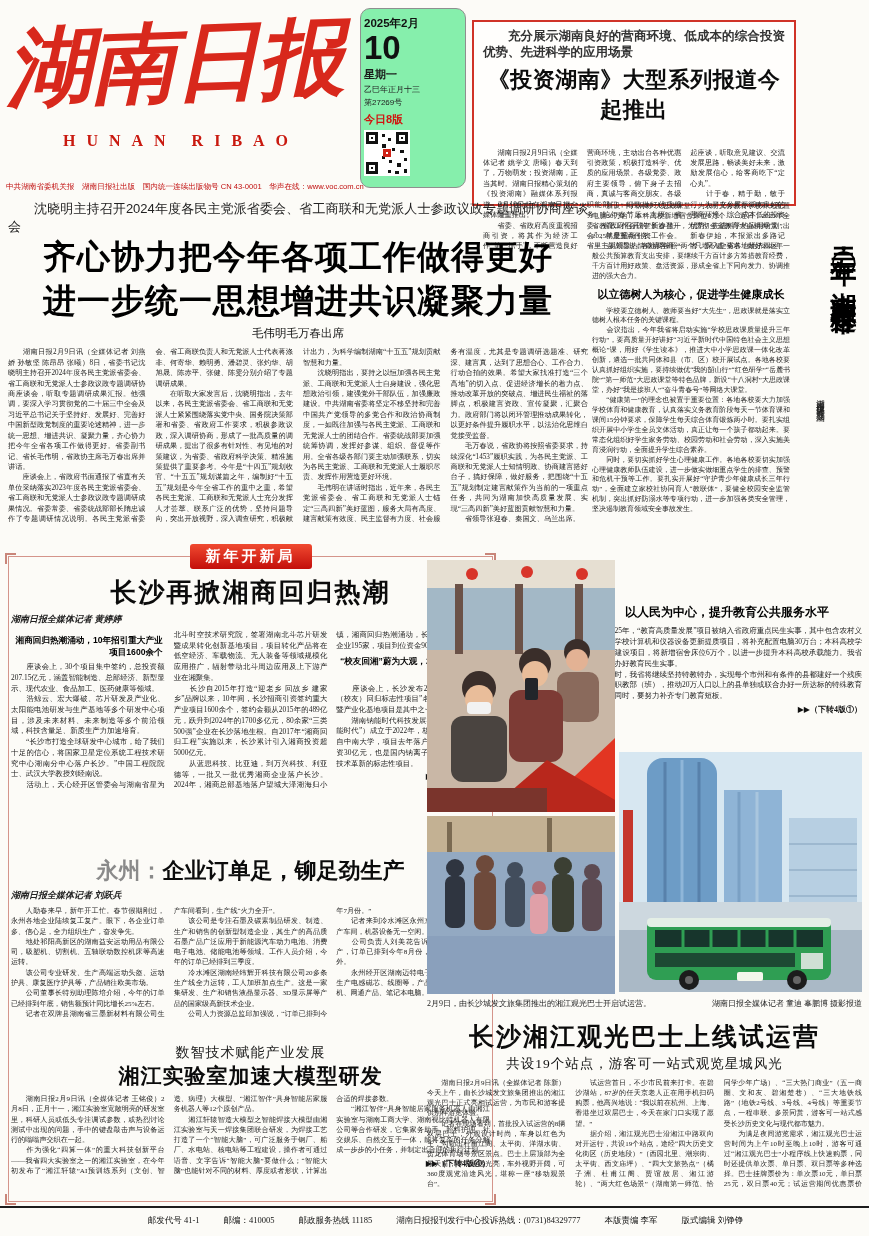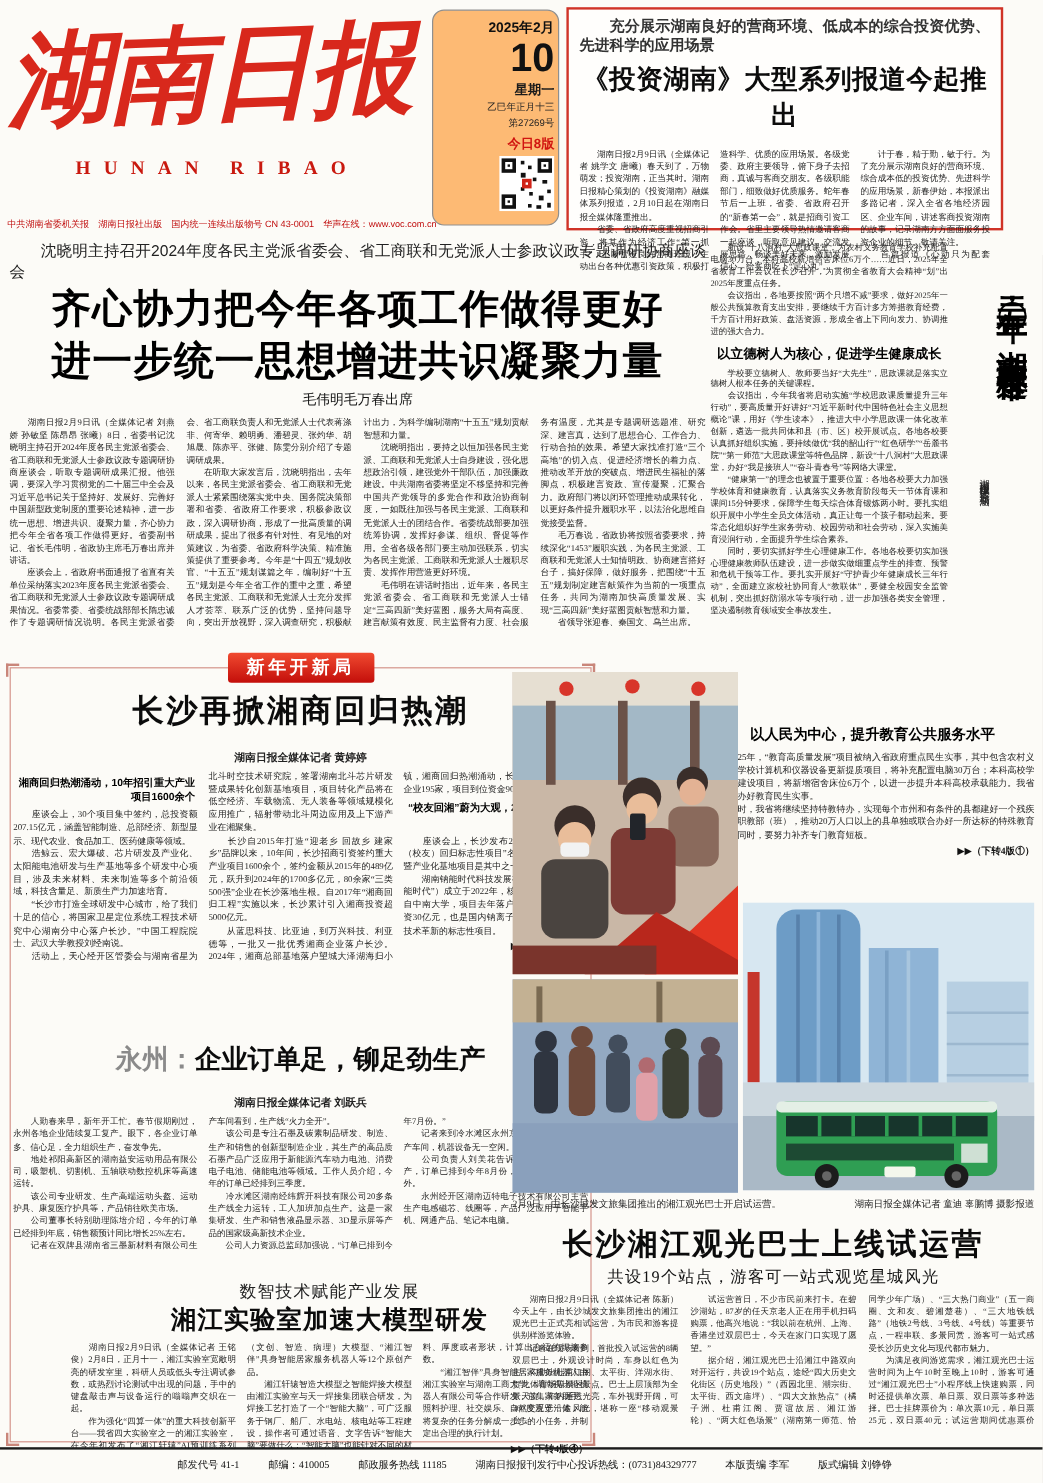--- a/index.html
+++ b/index.html
@@ -7,32 +7,32 @@
         font-family:"Liberation Serif","DejaVu Serif",serif;color:#1a1a1a;}
   .abs{position:absolute;box-sizing:border-box;}
   .body-text{font-size:7.4px;line-height:1.45;text-align:justify;white-space:pre-line;color:#222;}
   .jump{text-align:right;font-weight:bold;font-size:8px;color:#111;margin-top:2px;}
   
   .mast-title{font-family:"DejaVu Serif",serif;font-weight:900;font-style:italic;font-size:86px;line-height:1.35;
               color:#d8281c;transform:rotate(-2deg);letter-spacing:-2px;white-space:nowrap;}
   .mast-latin{text-align:center;color:#c9190f;font-weight:bold;font-size:16px;letter-spacing:11px;margin-top:12px;}
   .org-line{position:absolute;bottom:0;left:0;font-size:7.6px;color:#c00d0d;white-space:nowrap;font-family:"Liberation Sans",sans-serif;}
   
-  .datebox{border:1.5px solid #8f8f8f;border-radius:10px;text-align:right;padding:7px 3px;
-           font-family:"Liberation Sans",sans-serif;background:#fdba74;}
+  .datebox{border:1.5px solid #8f8f8f;border-radius:10px;text-align:left;padding:7px 3px;
+           font-family:"Liberation Sans",sans-serif;background:#86efac;}
   .db-ym{font-size:11.5px;font-weight:bold;color:#111;}
   .db-day{font-size:33px;font-weight:bold;line-height:1.05;color:#111;}
   .db-week{font-size:11px;font-weight:bold;margin-top:1px;}
   .db-small{font-size:8px;color:#222;margin-top:3px;line-height:1.35;}
   .db-pages{font-size:11px;font-weight:bold;color:#d11510;margin-top:3px;}
   
   .investbox{border:2.5px solid #d03327;background:#fffefc;padding:6px 9px;}
   .inv-kicker{font-family:"Liberation Sans",sans-serif;font-weight:bold;font-size:12.5px;color:#333;
               line-height:1.3;text-indent:2em;text-align:justify;}
-  .inv-head{text-align:center;font-weight:900;font-size:22px;color:#0c0c0c;margin:4px 0 13px;letter-spacing:.5px;}
+  .inv-head{text-align:center;font-weight:900;font-size:22px;color:#0c0c0c;margin:4px 0 23px;letter-spacing:.5px;}
   .inv-cols{column-count:3;column-gap:9px;height:106px;overflow:hidden;}
   
   .ms-kicker{font-family:"Liberation Sans",sans-serif;font-size:13px;color:#222;text-indent:2em;
              line-height:1.35;text-align:justify;font-weight:500;}
   .ms-h{font-family:"Liberation Sans",sans-serif;text-align:center;font-weight:900;font-size:33px;
         letter-spacing:1px;line-height:1.32;color:#000;}
   .ms-byline{text-align:center;font-size:11.5px;margin:4px 0 6px;color:#111;}
   .ms-cols{column-count:4;column-gap:10px;height:198px;overflow:hidden;}
   .ms-cols .body-text,.inv-cols .body-text{font-size:7.2px;}
   
@@ -49,21 +49,21 @@
   .frame{border:1px solid #d4948a;}
   .badge{position:absolute;top:-13px;left:50%;transform:translateX(-50%);
          background:linear-gradient(180deg,#f04a30,#c30e0a);color:#fff;font-family:"Liberation Sans",sans-serif;
          font-weight:800;font-size:15px;letter-spacing:3px;padding:3px 16px;border-radius:3px;white-space:nowrap;}
   .corner{position:absolute;width:9px;height:9px;border:2px solid #c9867a;}
   .c-tl{top:-4px;left:-4px;border-right:none;border-bottom:none;}
   .c-tr{top:-4px;right:-4px;border-left:none;border-bottom:none;}
   .c-bl{bottom:-4px;left:-4px;border-right:none;border-top:none;}
   .c-br{bottom:-4px;right:-4px;border-left:none;border-top:none;}
   .art-head-serif{text-align:center;font-weight:900;color:#0b0b0b;}
-  .art-byline{text-align:center;font-family:"Liberation Sans",sans-serif;font-weight:bold;font-size:9px;color:#222;margin:15px 0 4px;}
+  .art-byline{text-align:left;font-family:"Liberation Sans",sans-serif;font-weight:bold;font-size:9px;color:#222;margin:3px 0 4px;font-style:italic;}
   .flow3{column-count:3;column-gap:9px;overflow:hidden;}
   .col-subhead{font-family:"Liberation Sans",sans-serif;font-weight:700;font-size:8.6px;line-height:1.4;
                text-align:right;margin:4px 2px;color:#000;}
   .yz-prefix{color:#8a8a8a;font-weight:600;}
   .lab-kicker{text-align:center;font-family:"Liberation Sans",sans-serif;font-size:14px;color:#222;letter-spacing:1px;}
   
   .photo{display:block;}
   .caption-row{display:flex;justify-content:space-between;font-size:8px;color:#222;gap:37px;}
   
   .bus-sub{text-align:center;font-size:13.5px;color:#111;margin:2px 0 5px;letter-spacing:1px;}
@@ -114,21 +114,21 @@
           <rect x="40" y="28" width="3" height="3" fill="#111"></rect>
         <rect x="24" y="40" width="3" height="3" fill="#111"></rect>
           <rect x="31" y="41" width="4" height="3" fill="#111"></rect>
           <rect x="40" y="39" width="3" height="4" fill="#111"></rect>
         <rect x="19" y="19" width="8" height="8" fill="#d02318"></rect>
           <rect x="22" y="22" width="2" height="2" fill="#fff"></rect>
       </svg>
     </div>
   </div>
 
-  <div class="abs investbox" style="left:472px;top:6px;width:364px;height:186px;">
+  <div class="abs investbox" style="left:472px;top:20px;width:324px;height:186px;">
     <div class="inv-kicker">充分展示湖南良好的营商环境、低成本的综合投资优势、先进科学的应用场景</div>
     <div class="inv-head">《投资湖南》大型系列报道今起推出</div>
     <div class="inv-cols">
         <div class="body-text">　　湖南日报2月9日讯（全媒体记者 姚学文 唐曦）春天到了，万物萌发；投资湖南，正当其时。湖南日报精心策划的《投资湖南》融媒体系列报道，2月10日起在湖南日报全媒体隆重推出。
 　　省委、省政府高度重视招商引资，将其作为经济工作“第一抓手”，不断营造良好营商环境，主动出台各种优惠引资政策，积极打造科学、优质的应用场景。各级党委、政府主要领导，俯下身子去招商，真诚与客商交朋友。各级职能部门，细致做好优质服务。蛇年春节后一上班，省委、省政府召开的“新春第一会”，就是招商引资工作会。省里主要领导热情邀请客商一起座谈，听取意见建议、交流发展思路，畅谈美好未来，激励发展信心，给客商吃下“定心丸”。
 　　计于春，精于勤，敏于行。为了充分展示湖南良好的营商环境、综合成本低的投资优势、先进科学的应用场景，新春伊始，本报派出多路记者，深入全省各地经济园区、企业车间，讲述客商投资湖南的故事，记录湖南方方面面服务投资企业的细节。敬请关注。
 　　首篇报道《心动只为配套全》，见3版，新湖南客户端、华声在线网站，也将同步推出。</div>
       </div>
   </div>
 
@@ -211,21 +211,21 @@
 　　该公司是专注石墨及碳素制品研发、制造、生产和销售的创新型制造企业，其生产的高品质石墨产品广泛应用于新能源汽车动力电池、消费电子电池、储能电池等领域。工作人员介绍，今年的订单已经排到三季度。
 　　冷水滩区湖南经纬辉开科技有限公司20多条生产线全力运转，工人加班加点生产。这是一家集研发、生产和销售液晶显示器、3D显示屏等产品的国家级高新技术企业。
 　　公司人力资源总监邱加强说，“订单已排到今年7月份。”
 　　记者来到冷水滩区永州京辉科技有限公司生产车间，机器设备无一空闲。
 　　公司负责人刘美花告诉记者，正满负荷生产，订单已排到今年8月份，大部分产品出口海外。
 　　永州经开区湖南迈特电子技术有限公司主营生产电感磁芯、线圈等，产品广泛应用于智能手机、网通产品、笔记本电脑。</div>
 
       </div>
     </div>
 
-    <div style="margin-top:10px;margin-left:48px;">
+    <div style="margin-top:10px;">
       <div class="lab-kicker">数智技术赋能产业发展</div>
       <div class="art-head-serif" style="font-size:21px;letter-spacing:1px;">湘江实验室加速大模型研发</div>
       <div class="flow3" style="height:104px;margin-top:4px;">
         <div class="body-text" style="font-size:7.1px;">　　湖南日报2月9日讯（全媒体记者 王铭俊）2月8日，正月十一，湘江实验室宽敞明亮的研发室里，科研人员或低头专注调试参数，或热烈讨论测试中出现的问题，手中的键盘敲击声与设备运行的嗡嗡声交织在一起。
 　　作为强化“四算一体”的重大科技创新平台——我省四大实验室之一的湘江实验室，在今年初发布了“湘江轩辕”AI预训练系列（文创、智造、病理）大模型、“湘江智伴”具身智能居家服务机器人等12个原创产品。
 　　湘江轩辕智造大模型之智能焊接大模型由湘江实验室与天一焊接集团联合研发，为焊接工艺打造了一个“智能大脑”，可广泛服务于钢厂、船厂、水电站、核电站等工程建设，操作者可通过语音、文字告诉“智能大脑”要做什么；“智能大脑”也能针对不同的材料、厚度或者形状，计算出合适的焊接参数。
 　　“湘江智伴”具身智能居家服务机器人由湘江实验室与湖南工商大学、湖南视比特机器人有限公司等合作研发，它集家务助手、照料护理、社交娱乐、自然交互于一体，能将复杂的任务分解成一步步的小任务，并制定出合理的执行计划。</div>
         <div class="jump">▶▶（下转4版④）</div>
       </div>
     </div>

